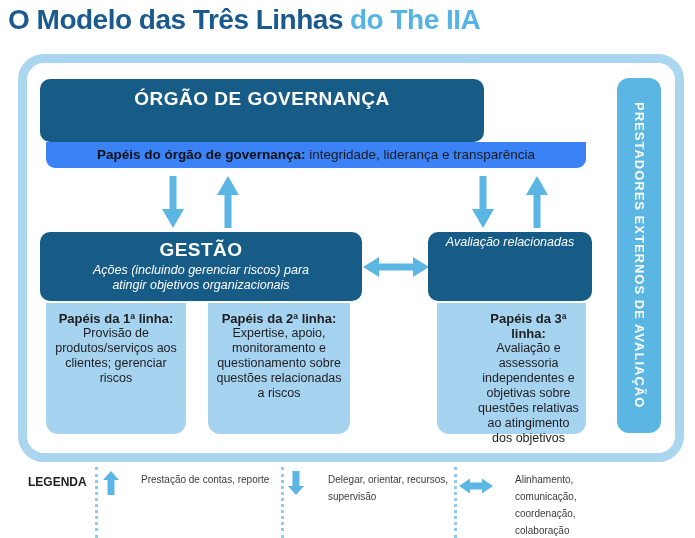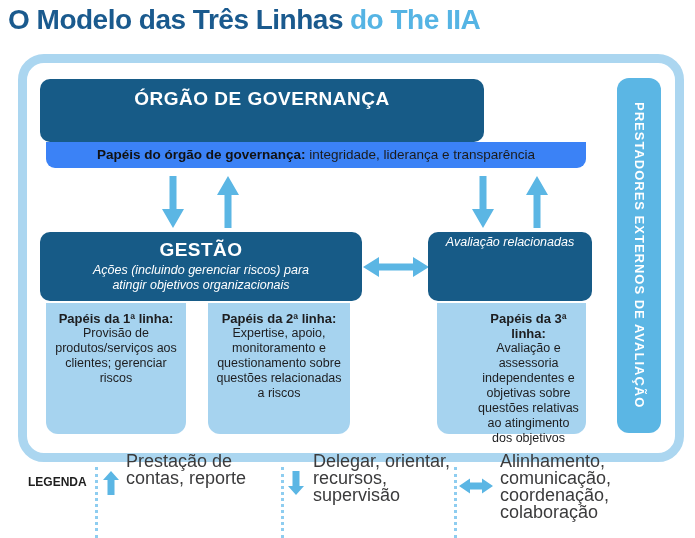--- a/index.html
+++ b/index.html
@@ -53,21 +53,21 @@
   
   .extbar{position:absolute;left:617px;top:78px;width:44px;height:355px;background:#5BB6E4;
           border-radius:12px;display:flex;align-items:center;justify-content:center;}
   .extbar span{writing-mode:vertical-rl;color:#ffffff;font-weight:bold;font-size:13px;
                letter-spacing:1px;white-space:nowrap;}
 
   
   .legend-label{position:absolute;left:28px;top:475px;font-size:12px;font-weight:bold;color:#1e1e1e;}
   .lsep{position:absolute;top:467px;height:71px;width:0;border-left:3px dotted #8ECDF0;}
   .lsep1{left:95px;} .lsep2{left:281px;} .lsep3{left:454px;}
-  .legend-text{position:absolute;top:453px;font-size:18px;line-height:17px;color:#3B3B3C;}
+  .legend-text{position:absolute;top:471px;font-size:10px;line-height:17px;color:#3B3B3C;margin-left:15px;}
   .lt1{left:126px;width:145px;} .lt2{left:313px;width:145px;} .lt3{left:500px;width:115px;}
   .licon{position:absolute;}
   .li1{left:103px;top:471px;} .li2{left:288px;top:471px;} .li3{left:459px;top:477px;}
 </style>
 </head>
 <body>
 
 <div class="stage">
 
   <div class="title">

